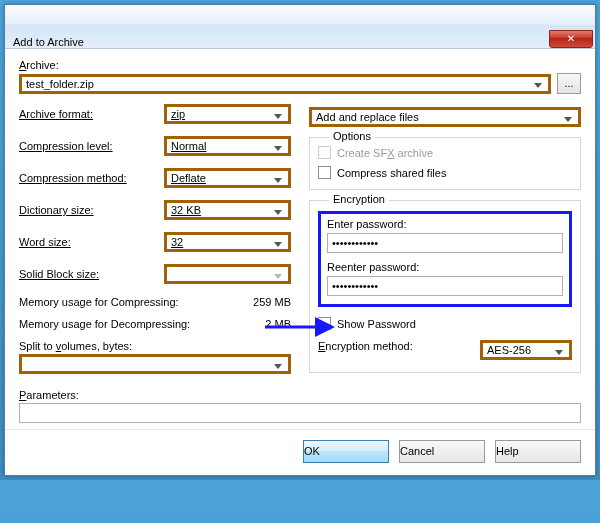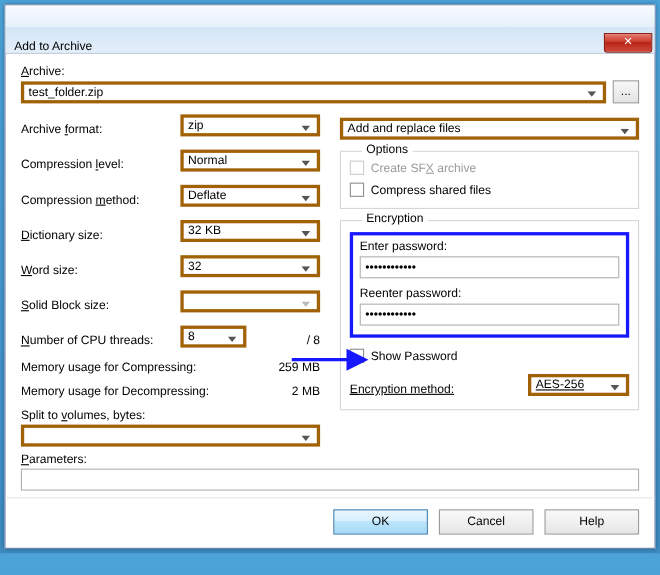--- a/index.html
+++ b/index.html
@@ -11,40 +11,40 @@
   .content { padding: 10px 14px 6px; }
   .row-top { display: flex; align-items: center; gap: 6px; margin-bottom: 6px; }
   .label { color: #000; }
   .underline { text-decoration: underline; }
   .combo { height: 20px; border: 3px solid #a16207; background: #fff; display: flex; align-items: center; padding: 0 4px; position: relative; }
   .combo .chev { position: absolute; right: 3px; top: 2px; width: 15px; height: 15px; display: flex; align-items: center; justify-content: center; }
   .chev svg { width: 8px; height: 6px; }
   .btn-small { width: 24px; height: 21px; border: 1px solid #9a9a9a; background: linear-gradient(#f7f7f7,#e4e4e4); text-align: center; line-height: 18px; cursor: pointer; }
   .cols { display: flex; gap: 18px; margin-top: 10px; }
   .col { flex: 1; }
-  .field-row { display: flex; align-items: flex-end; margin-bottom: 12px; height: 20px; }
+  .field-row { display: flex; align-items: center; margin-bottom: 12px; height: 20px; text-decoration: underline; }
   .field-row .flabel { width: 145px; }
   .field-row .combo { flex: 1; }
   .num-right { width: 30px; text-align: right; margin-left: 6px; }
   .mem-row { display: flex; margin-bottom: 10px; }
   .mem-row .ml { flex: 1; }
   .mem-row .mr { width: 60px; text-align: right; }
   .group { border: 1px solid #d6d6d6; padding: 8px 8px 10px; margin-bottom: 10px; position: relative; }
   .group .legend { position: absolute; top: -8px; left: 19px; background: #fff; padding: 0 4px; }
   .check-row { display: flex; align-items: center; gap: 6px; margin-bottom: 7px; }
   .chk { width: 13px; height: 13px; border: 1px solid #8e8e8e; background: #fff; }
   .disabled { color: #9a9a9a; }
   input[type=text], input[type=password] { height: 20px; border: 1px solid #b0b0b0; width: 100%; padding: 0 4px; font-size: 11px; }
   .highlight { border: 3px solid #1818ff; padding: 4px 6px 8px; margin-top: 2px; }
   .pw-label { margin-bottom: 3px; }
   .pw-gap { height: 8px; }
-  .enc-row { display: flex; align-items: flex-end; margin-top: 10px; gap: 8px; text-decoration: underline; }
+  .enc-row { display: flex; align-items: flex-start; margin-top: 10px; gap: 8px; }
   .enc-row .combo { width: 92px; }
   .buttons { display: flex; justify-content: flex-end; gap: 10px; padding: 10px 14px 12px; border-top: 1px solid #e6e6e6; }
-  .btn { width: 86px; height: 23px; border: 1px solid #9a9a9a; background: linear-gradient(#f9f9f9,#e6e6e6); text-align: center; line-height: 21px; cursor: pointer; }
+  .btn { width: 86px; height: 23px; border: 1px solid #9a9a9a; background: linear-gradient(#f9f9f9,#e6e6e6); text-align: left; line-height: 21px; cursor: pointer; }
   .btn.primary { border: 1px solid #3c7fb1; background: linear-gradient(#eaf6fd,#d7effc 45%, #bde6fd 46%, #a7d9f5); }
   .arrow { position: absolute; left: 260px; top: 264px; pointer-events: none; }
 </style>
 </head>
 <body>
 
 <div class="window">
   <div class="titlebar">
     <span class="title">Add to Archive</span>
     <div class="close-btn">✕</div>
@@ -124,32 +124,20 @@
           <div class="flabel"><span class="underline">S</span>olid Block size:</div>
           <div class="combo disabled">
               <span></span>
               <span class="chev">
                 <svg viewBox="0 0 8 6">
                   <path d="M0 0 L4 5 L8 0" fill="#bbb"></path>
                 </svg>
               </span>
             </div>
         </div>
-        <div class="field-row">
-          <div class="flabel"><span class="underline">N</span>umber of CPU threads:</div>
-          <div class="combo" style="flex:0 0 60px">
-              <span>8</span>
-              <span class="chev">
-                <svg viewBox="0 0 8 6">
-                  <path d="M0 0 L4 5 L8 0" fill="#555"></path>
-                </svg>
-              </span>
-            </div>
-          <div class="num-right" style="flex:1;text-align:right">/ 8</div>
-        </div>
         <div class="mem-row">
           <div class="ml">Memory usage for Compressing:</div>
           <div class="mr">259 MB</div>
         </div>
         <div class="mem-row">
           <div class="ml">Memory usage for Decompressing:</div>
           <div class="mr">2 MB</div>
         </div>
         <div class="label">Split to <span class="underline">v</span>olumes, bytes:</div>
         <div class="combo" style="margin-top:2px">

